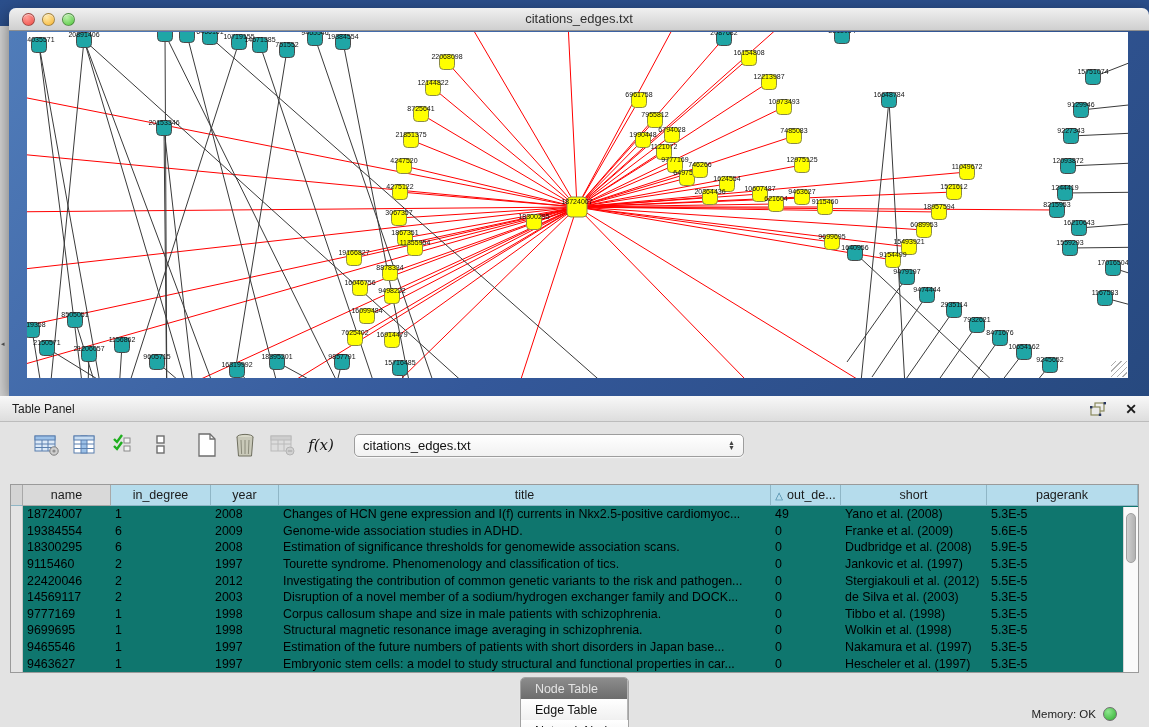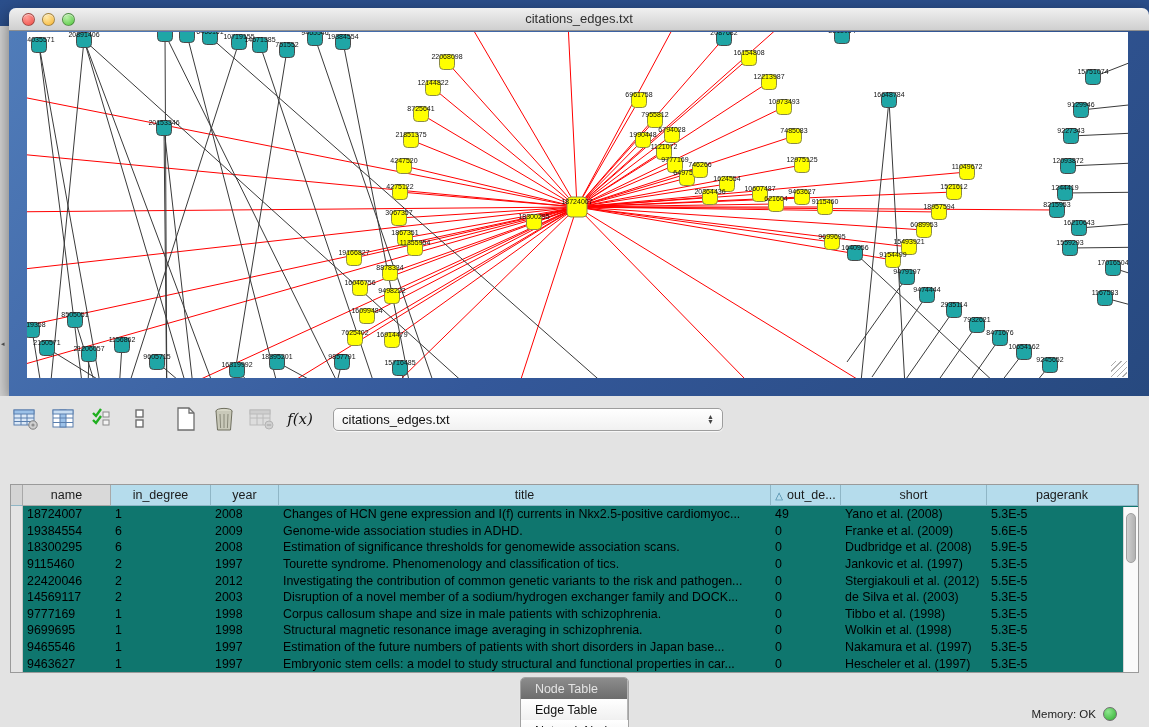--- a/index.html
+++ b/index.html
@@ -32,21 +32,21 @@
 
   
   .table-panel { position:absolute; top:396px; left:0; width:1149px; height:331px; background:#e3e3e3; }
   .panel-header { height:26px; background:linear-gradient(#f8f8f8,#ddd);
                   border-bottom:1px solid #bcbcbc; display:flex; align-items:center; padding:0 12px; }
   .panel-title { font-size:12px; color:#1c1c1c; }
   .ph-right { margin-left:auto; display:flex; align-items:center; gap:14px; }
   .float-ic svg { display:block; }
   .close-ic { font-size:14px; font-weight:bold; color:#1a1a1a; line-height:1; cursor:default; }
 
-  .toolbar { display:flex; align-items:center; gap:12px; padding:10px 14px 6px 13px; }
+  .toolbar { display:flex; align-items:center; gap:12px; padding:10px 14px 6px 34px; }
   .tb-ic { width:26px; height:26px; display:flex; align-items:center; justify-content:center; }
   .fx { font-size:15px; font-style:italic; color:#111; font-family:"DejaVu Serif", serif; }
   .dropdown { width:390px; height:23px; margin-left:8px; background:linear-gradient(#ffffff,#f1f1f1);
               border:1px solid #9d9d9d; border-radius:5px; display:flex; align-items:center;
               padding:0 8px; font-size:13px; color:#111; box-shadow:0 1px 1px rgba(255,255,255,.8); }
   .dd-arrows { margin-left:auto; display:flex; flex-direction:column; line-height:5px;
                font-size:7px; color:#444; }
 
   .table-wrap { position:absolute; left:10px; right:10px; top:88px; height:189px;
                 background:#0f766e; border:1px solid #9a9a9a; overflow:hidden; }
@@ -388,20 +388,35 @@
             <rect x="12.5" y="308.5" width="15" height="15" rx="4" fill="#1FA6A6" stroke="#4a4a4a" stroke-width="1"></rect>
             <text x="20" y="313" text-anchor="middle" font-size="7" fill="#111" font-family="&quot;Liberation Sans&quot;, sans-serif">2150571</text>
           </g>
         </svg>
       <div class="resize-grip"></div>
     </div>
   </div>
 </div>
 
 <div class="table-panel">
+  <div class="panel-header">
+    <span class="panel-title">Table Panel</span>
+    <span class="ph-right">
+      <span class="tb-ic float-ic">
+        <svg width="16" height="14" viewBox="0 0 16 14">
+          <rect x="5" y="1" width="9" height="8" fill="none" stroke="#8a8a5e" stroke-width="1.2"></rect>
+          <rect x="1" y="5" width="9" height="8" fill="#e9e9e9" stroke="#8a8a5e" stroke-width="1.2"></rect>
+          <rect x="0" y="4" width="2.4" height="2.4" fill="#27355f"></rect>
+          <rect x="13.6" y="0" width="2.4" height="2.4" fill="#27355f"></rect>
+          <rect x="8.8" y="11.6" width="2.4" height="2.4" fill="#27355f"></rect>
+        </svg>
+      </span>
+      <span class="close-ic">✕</span>
+    </span>
+  </div>
 
   <div class="toolbar">
     <span class="tb-ic">
       <svg width="26" height="24" viewBox="0 0 26 24">
         <rect x="1" y="3" width="20" height="15" fill="#dce9f7" stroke="#5a7fae"></rect>
         <rect x="1" y="3" width="20" height="4" fill="#9cc1e8" stroke="#5a7fae"></rect>
         <line x1="8" y1="7" x2="8" y2="18" stroke="#5a7fae"></line>
           <line x1="14" y1="7" x2="14" y2="18" stroke="#5a7fae"></line>
         <line x1="1" y1="11" x2="21" y2="11" stroke="#5a7fae"></line>
           <line x1="1" y1="14.5" x2="21" y2="14.5" stroke="#5a7fae"></line>

